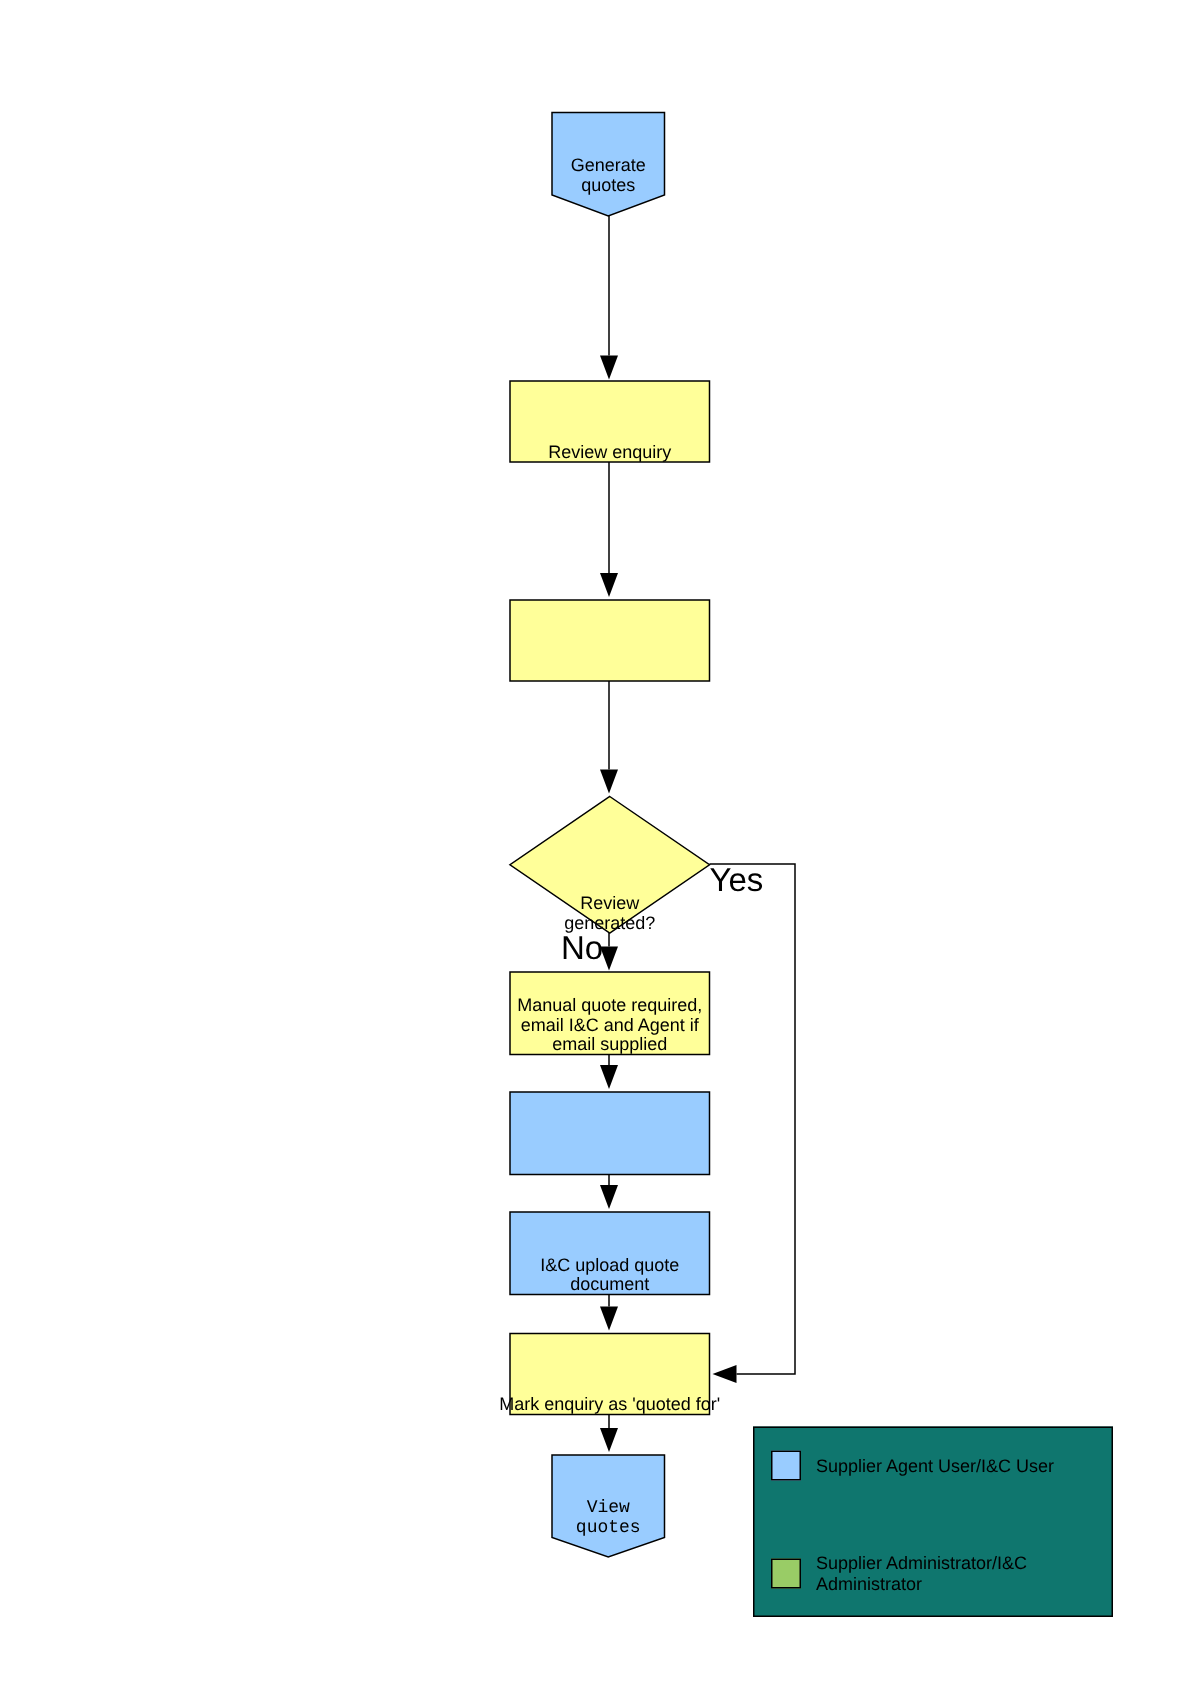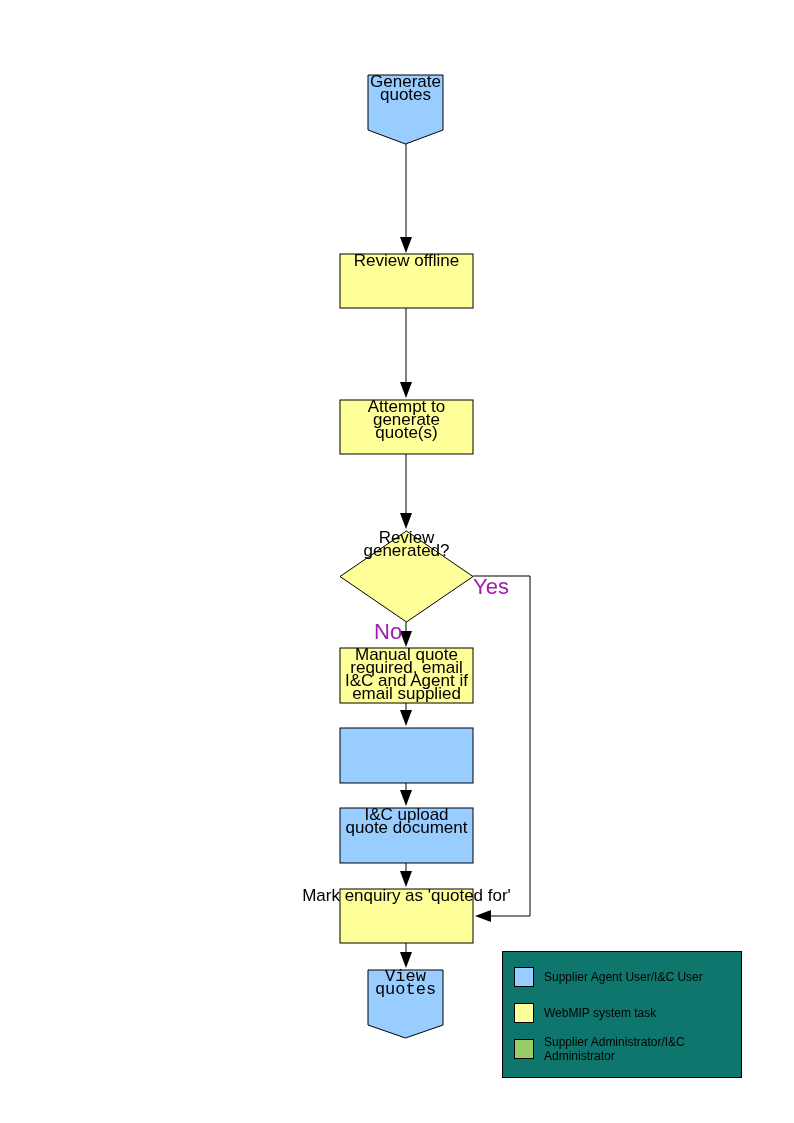--- a/index.html
+++ b/index.html
@@ -20,33 +20,33 @@
     left: 0;
     top: 0;
   }
   .shape-blue   { fill: #99CCFF; stroke: #000000; stroke-width: 1; }
   .shape-yellow { fill: #FFFF99; stroke: #000000; stroke-width: 1; }
   .conn-line { stroke: #000000; stroke-width: 1; fill: none; }
   .conn-head { fill: #000000; stroke: none; }
   .node-label {
     position: absolute;
     display: flex;
-    align-items: flex-start;
+    align-items: flex-end;
     justify-content: center;
     text-align: center;
-    font-size: 17px;
+    font-size: 12px;
     line-height: 13px;
     color: #000000;
   }
   .node-label.nowrap span { white-space: nowrap; }
   .branch-label {
     position: absolute;
     font-size: 22px;
     line-height: 1;
-    color: #a21caf;
+    color: #000000;
   }
   .legend {
     position: absolute;
     left: 502px;
     top: 951px;
     width: 238px;
     height: 125px;
     border: 1px solid #000000;
     background: #0f766e;
   }
@@ -128,26 +128,23 @@
     <rect class="shape-blue" x="340" y="808" width="133" height="55"></rect>
     <rect class="shape-yellow" x="340" y="889" width="133" height="54"></rect>
     <polygon class="shape-blue" points="368,970 443,970 443,1025 405.5,1038 368,1025"></polygon>
   </svg>
 
   <div class="node-label" style="left:368px; top:75px; width:75px; height:55px;">
     <span>Generate quotes</span>
   </div>
 
   <div class="node-label" style="left:340px; top:254px; width:133px; height:54px;">
-    <span>Review offline</span>
+    <span>Review enquiry</span>
   </div>
 
-  <div class="node-label" style="left:343px; top:400px; width:127px; height:54px;">
-    <span>Attempt to generate quote(s)</span>
-  </div>
 
   <div class="node-label" style="left:371px; top:531px; width:71px; height:91px;">
     <span>Review generated?</span>
   </div>
 
   <div class="node-label" style="left:343px; top:648px; width:127px; height:55px;">
     <span>Manual quote required, email I&amp;C and Agent if email supplied</span>
   </div>
 
 
@@ -164,23 +161,19 @@
   </div>
 
   <div class="branch-label" style="left:473px; top:576px;">Yes</div>
   <div class="branch-label" style="left:374px; top:621px;">No</div>
 
   <div class="legend">
     <div class="legend-item" style="top:15px;">
       <span class="swatch swatch-blue"></span>
       <span class="legend-text">Supplier Agent User/I&amp;C User</span>
     </div>
-    <div class="legend-item" style="top:51px;">
-      <span class="swatch swatch-yellow"></span>
-      <span class="legend-text">WebMIP system task</span>
-    </div>
     <div class="legend-item" style="top:87px;">
       <span class="swatch swatch-green"></span>
       <span class="legend-text">Supplier Administrator/I&amp;C Administrator</span>
     </div>
   </div>
 
 </div>
 
 </body></html>

